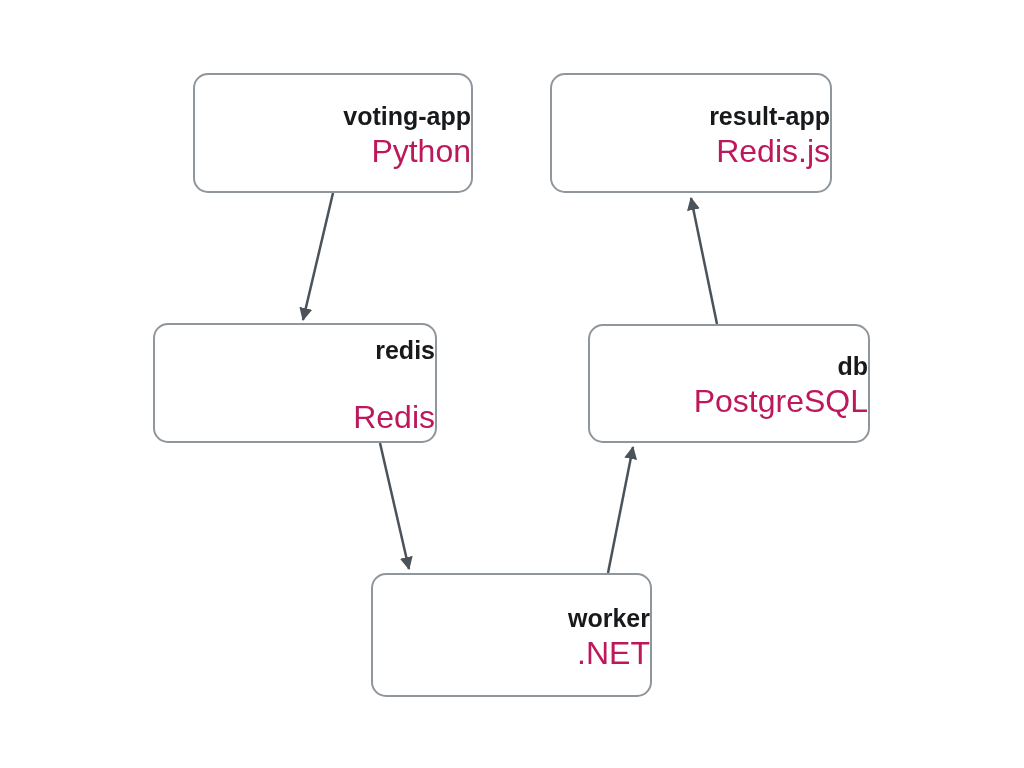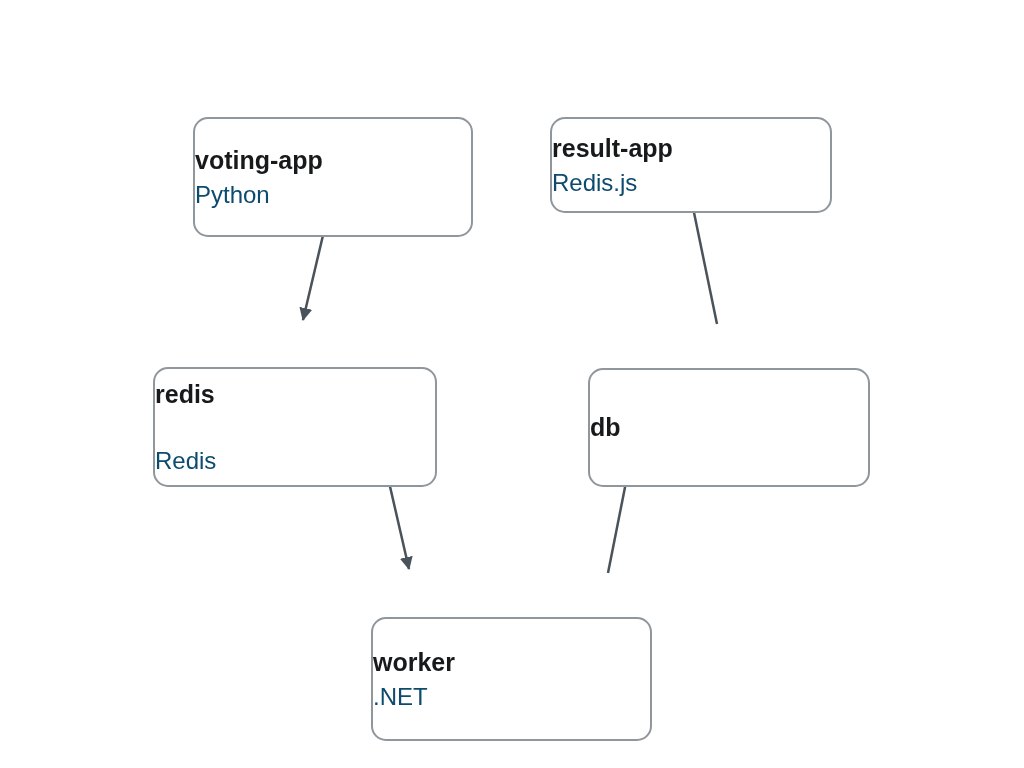--- a/index.html
+++ b/index.html
@@ -23,40 +23,39 @@
     height: 768px;
   }
   .node {
     position: absolute;
     box-sizing: border-box;
     background: #ffffff;
     border: 2px solid #8f969c;
     border-radius: 15px;
     display: flex;
     flex-direction: column;
-    align-items: flex-start;
+    align-items: flex-end;
     justify-content: center;
     text-align: center;
-    margin-top: 44px;
   }
   .node-title {
     font-size: 25px;
     font-weight: 700;
     color: #18191b;
     line-height: 35px;
   }
   .node-subtitle {
-    font-size: 24px;
+    font-size: 32px;
     font-weight: 400;
-    color: #0c4a6e;
+    color: #be185d;
     line-height: 34px;
   }
   
   .n0 { left: 193px; top:  73px; width: 280px; height: 120px; }
-  .n1 { left: 550px; top:  73px; width: 282px; height: 96px; }
+  .n1 { left: 550px; top:  73px; width: 282px; height: 120px; }
   .n2 { left: 153px; top: 323px; width: 284px; height: 120px; gap: 32px; }
   .n3 { left: 588px; top: 324px; width: 282px; height: 119px; }
   .n4 { left: 371px; top: 573px; width: 281px; height: 124px; }
 </style>
 </head>
 <body>
 
 <div class="canvas">
 
   <svg class="edge-layer" id="edge-layer" width="1024" height="768" viewBox="0 0 1024 768" xmlns="http://www.w3.org/2000/svg">
@@ -81,20 +80,21 @@
     <div class="node-subtitle">Redis.js</div>
   </div>
 
   <div class="node n2">
     <div class="node-title">redis</div>
     <div class="node-subtitle">Redis</div>
   </div>
 
   <div class="node n3">
     <div class="node-title">db</div>
+    <div class="node-subtitle">PostgreSQL</div>
   </div>
 
   <div class="node n4">
     <div class="node-title">worker</div>
     <div class="node-subtitle">.NET</div>
   </div>
 
 </div>
 
 </body></html>

